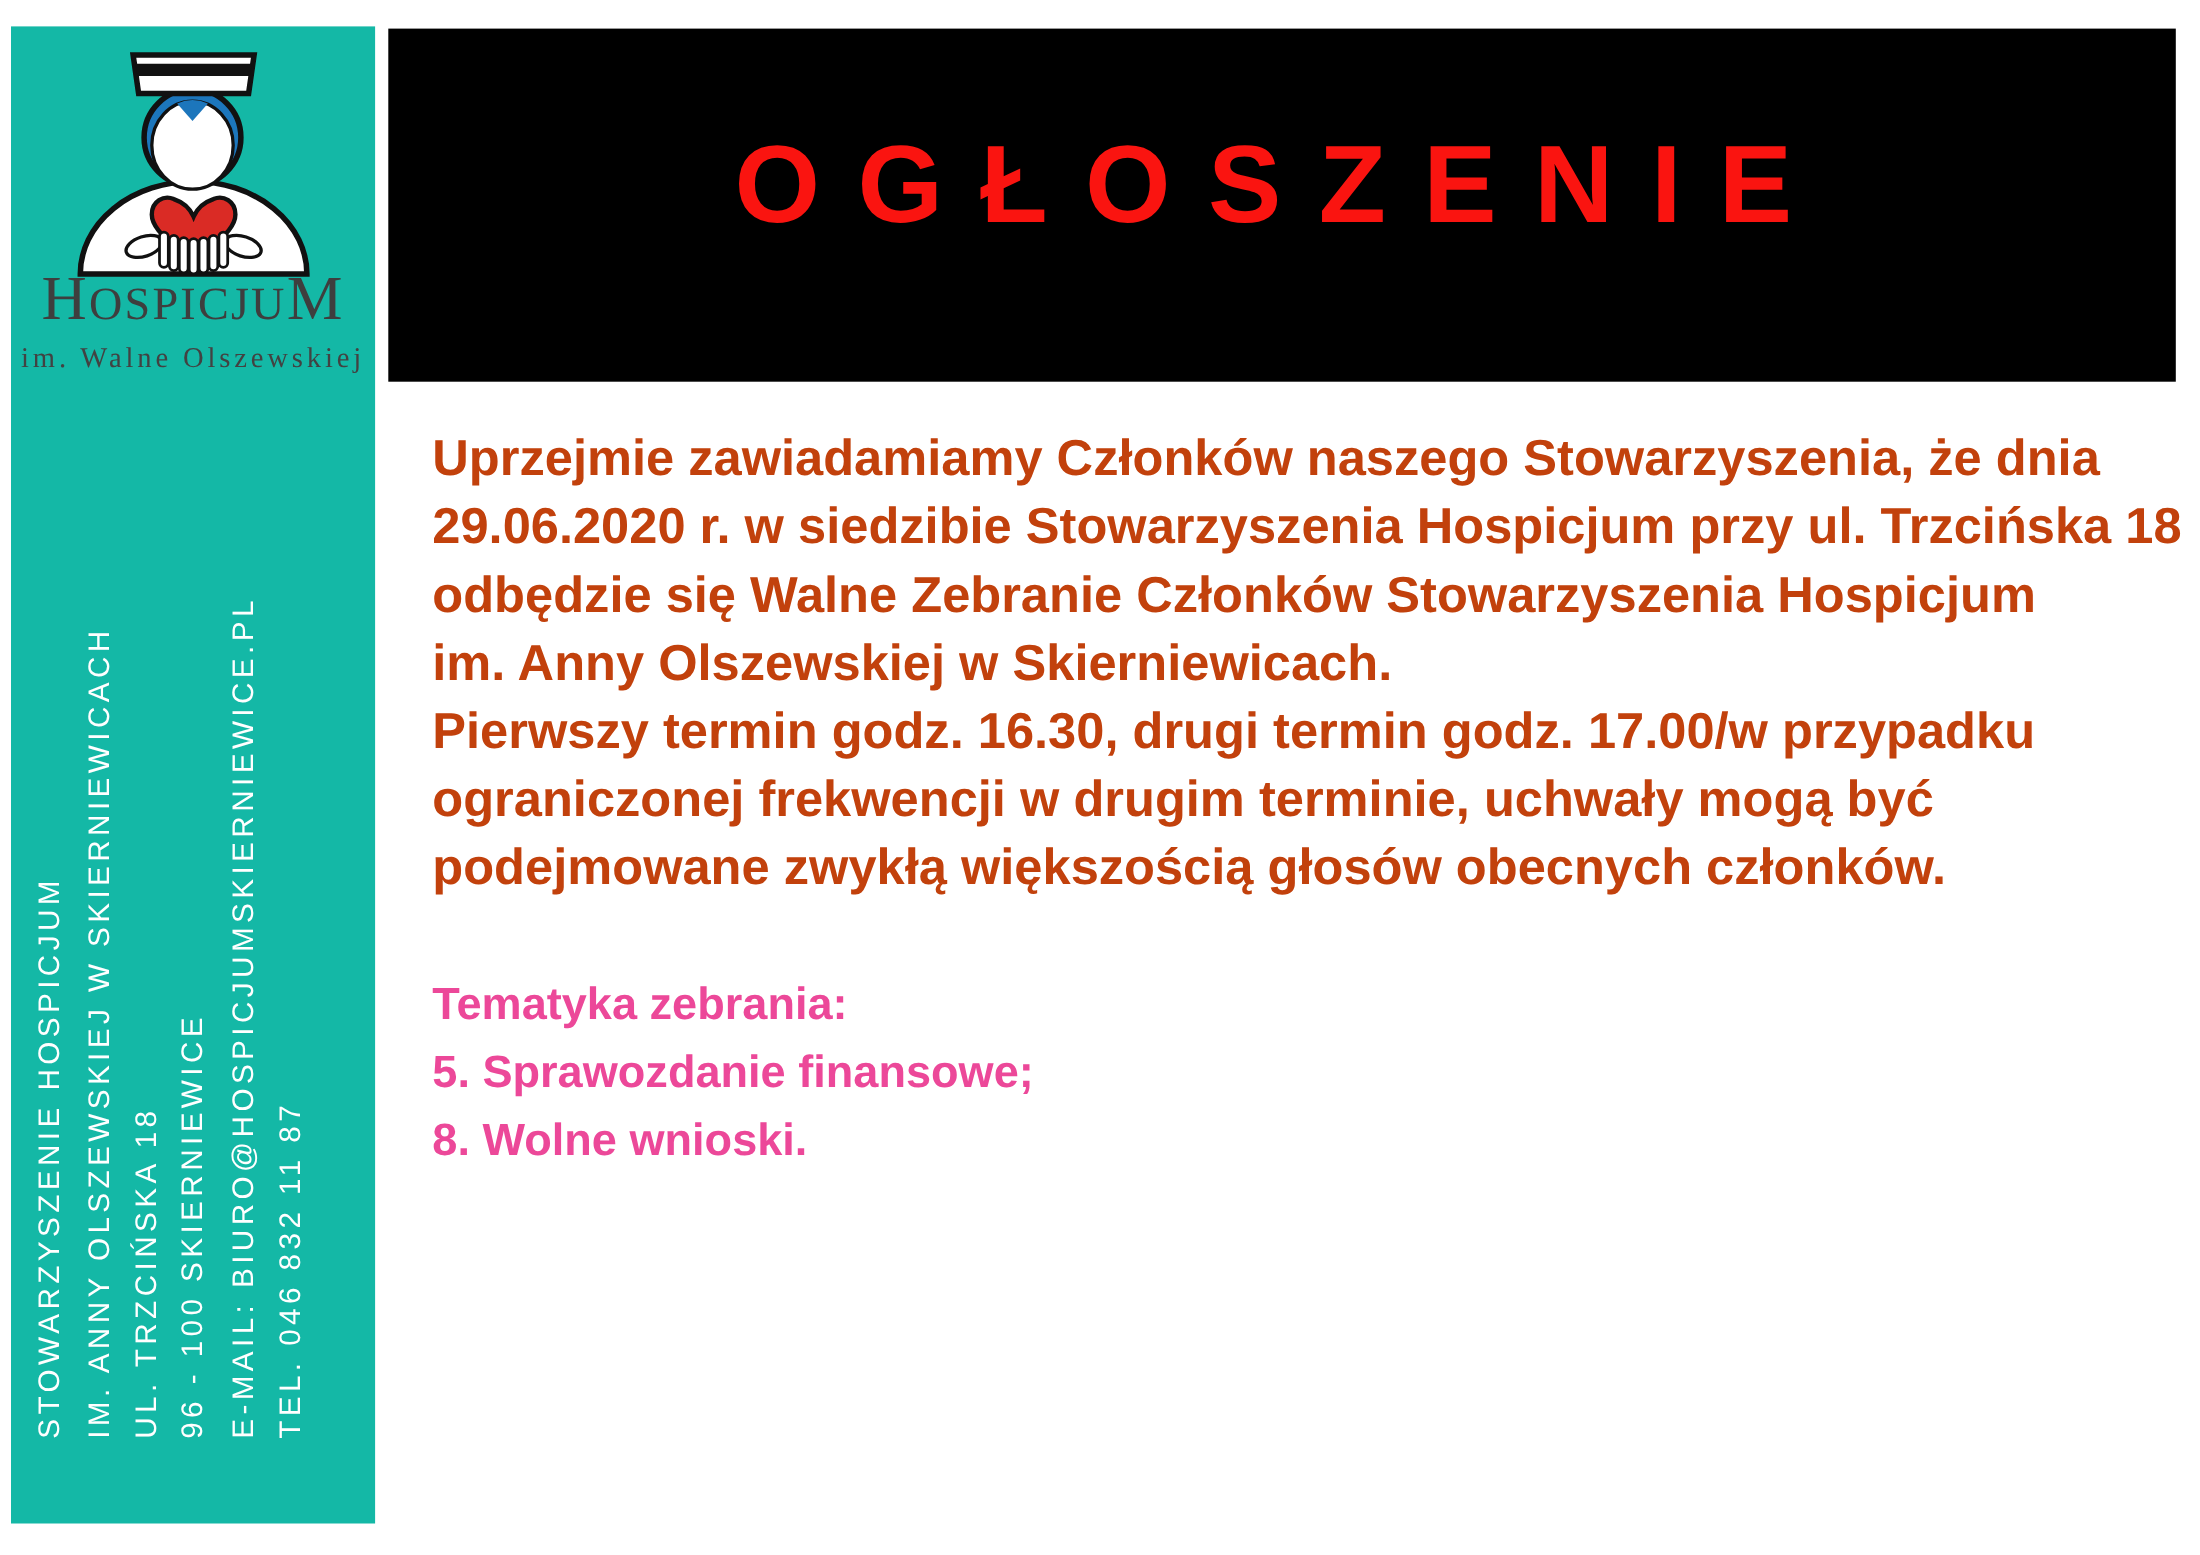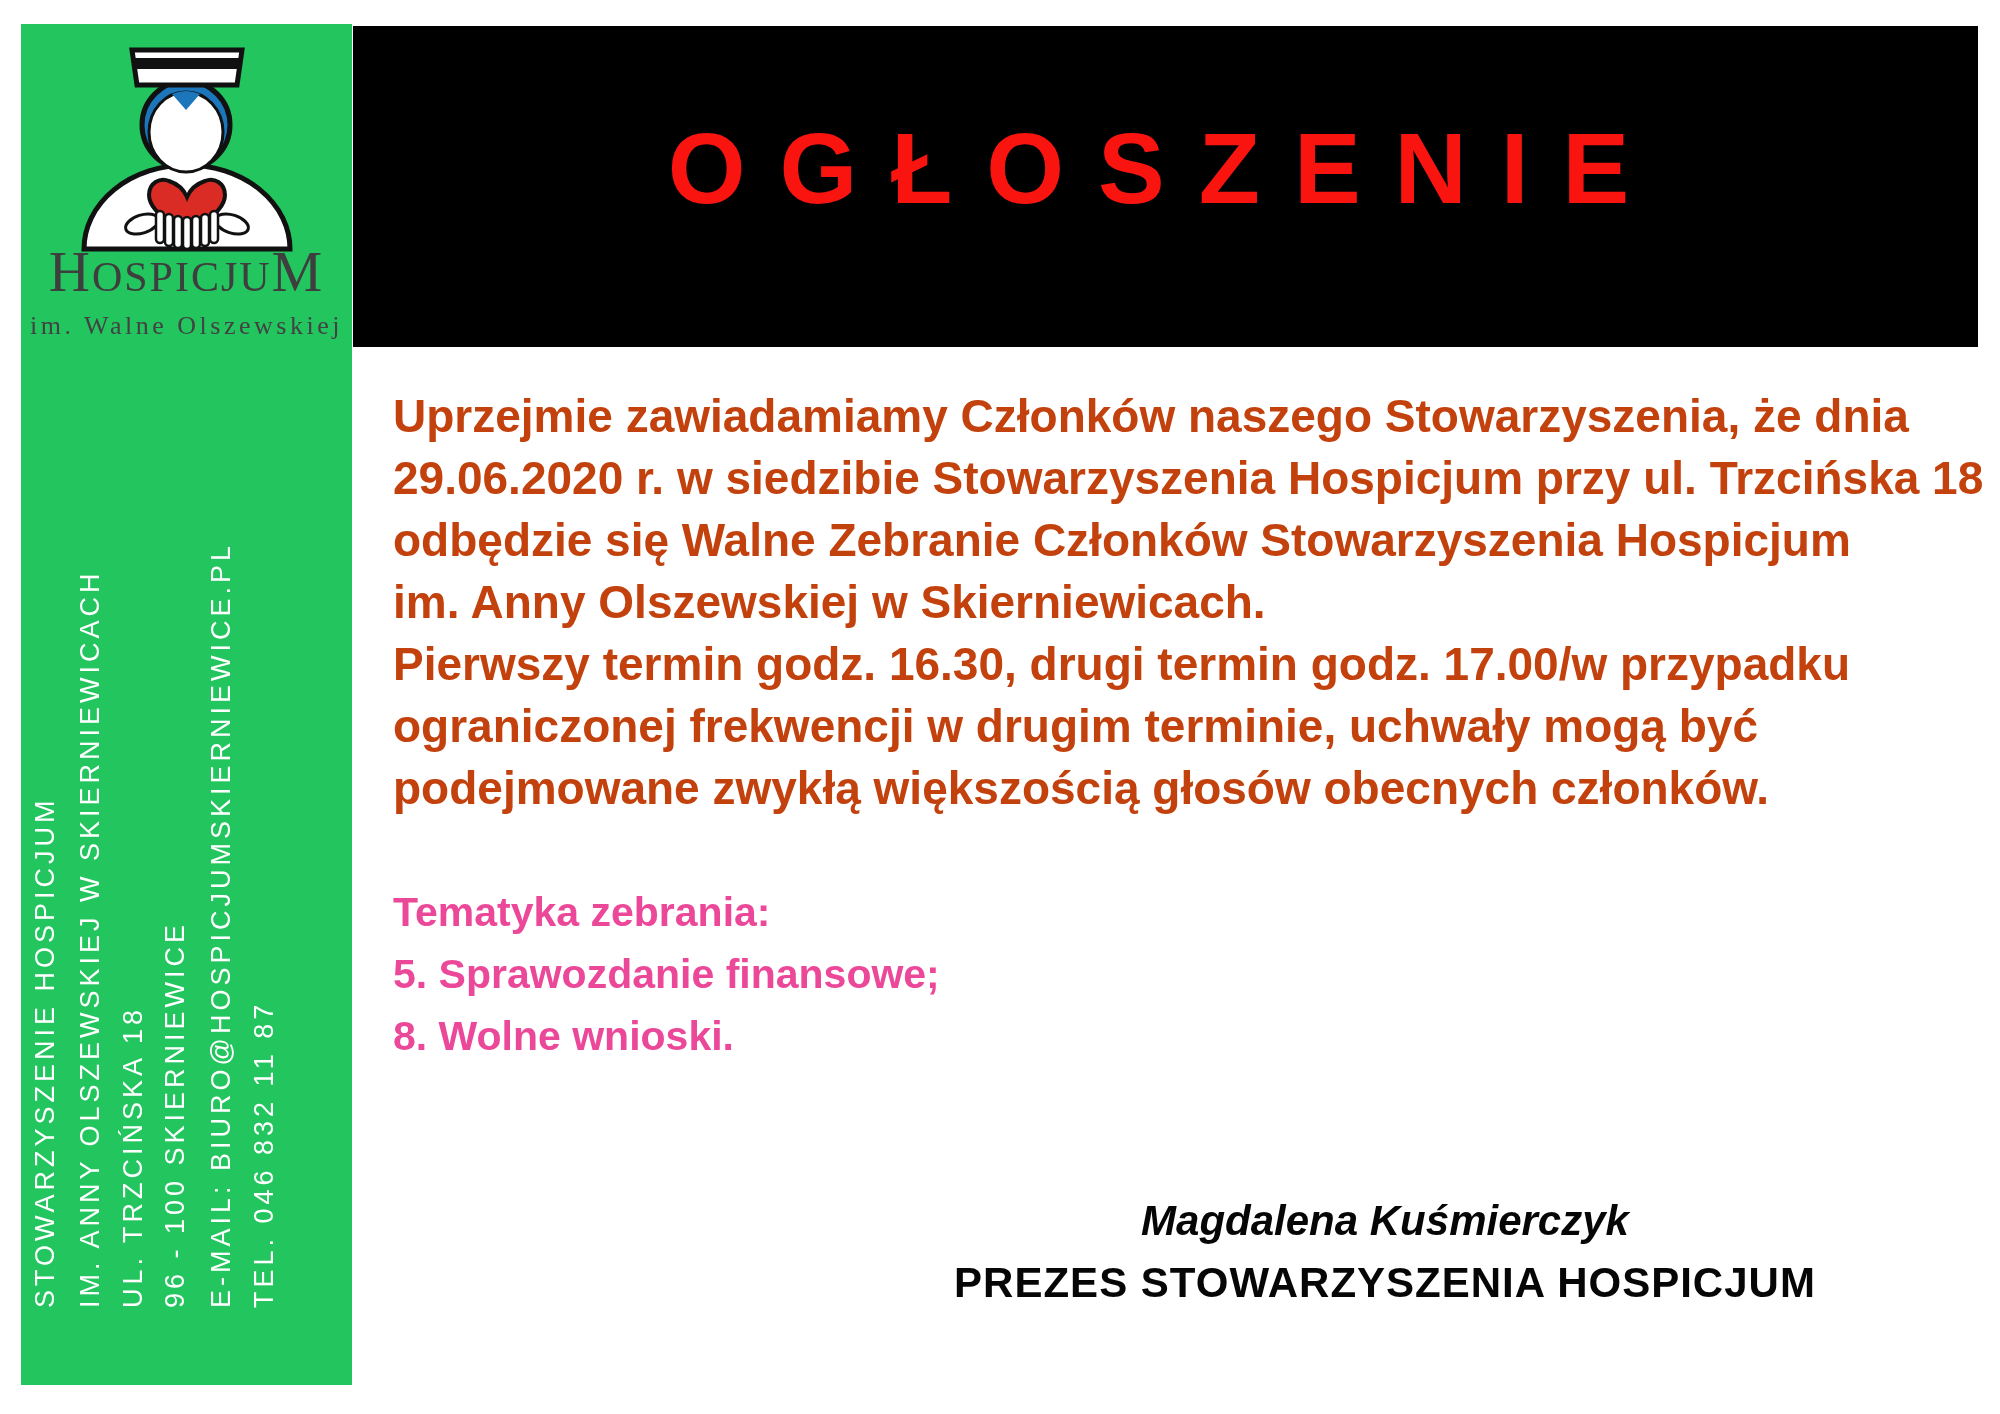--- a/index.html
+++ b/index.html
@@ -5,23 +5,23 @@
   html,body{margin:0;padding:0;background:#ffffff;}
   .page{
     position:relative;
     width:2000px;height:1414px;
     background:#ffffff;
     overflow:hidden;
     font-family:"Liberation Sans", sans-serif;
   }
   
   .sidebar{
-    position:absolute;left:21px;top:24px;
+    position:absolute;left:10px;top:24px;
     width:331px;height:1361px;
-    background:#22c55e;
+    background:#14b8a6;
   }
   .logo-wrap{position:absolute;left:0;top:14px;width:331px;text-align:center;}
   .logo-svg{display:block;margin:0 auto;}
   .logo-title{
     margin-top:-6px;
     font-family:"Liberation Serif", serif;
     color:#3e3e3e;letter-spacing:2px;line-height:50px;
     white-space:nowrap;
   }
   .logo-title .big{font-size:57px;}
@@ -132,18 +132,14 @@
 Pierwszy termin godz. 16.30, drugi termin godz. 17.00/w przypadku
 ograniczonej frekwencji w drugim terminie, uchwały mogą być
 podejmowane zwykłą większością głosów obecnych członków.</div>
 
   <div class="agenda">
     <div>Tematyka zebrania:</div>
     <div>5. Sprawozdanie finansowe;</div>
     <div>8. Wolne wnioski.</div>
   </div>
 
-  <div class="signature">
-    <div class="sig-name">Magdalena Kuśmierczyk</div>
-    <div class="sig-role">PREZES STOWARZYSZENIA HOSPICJUM</div>
-  </div>
 
 </div>
 
 </body></html>

